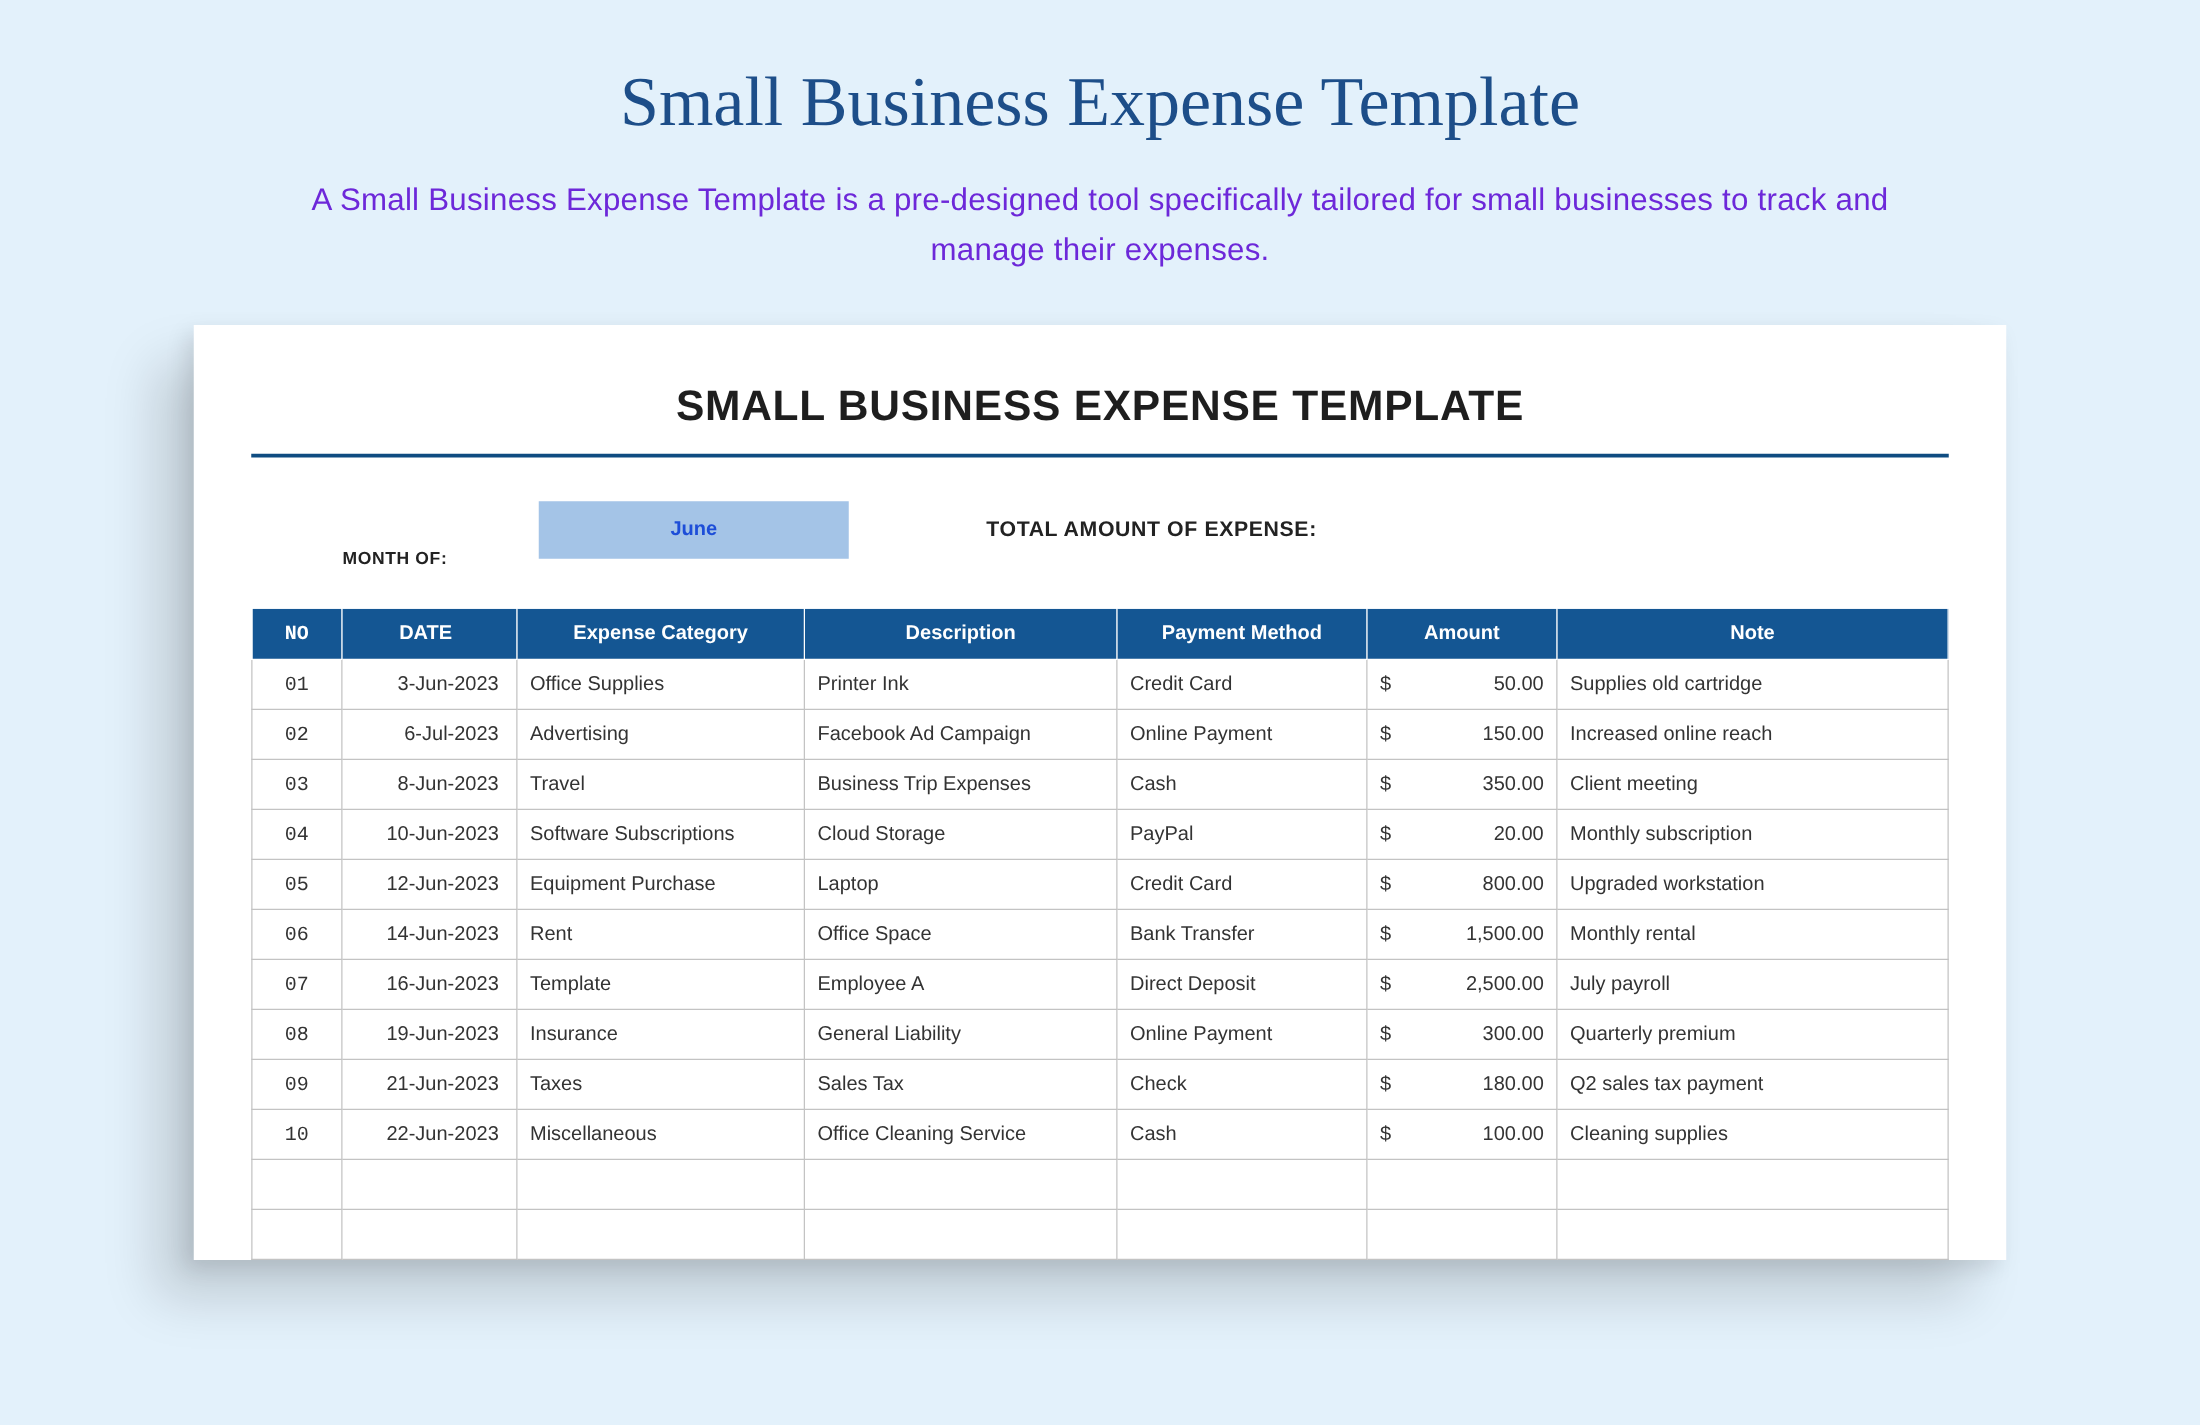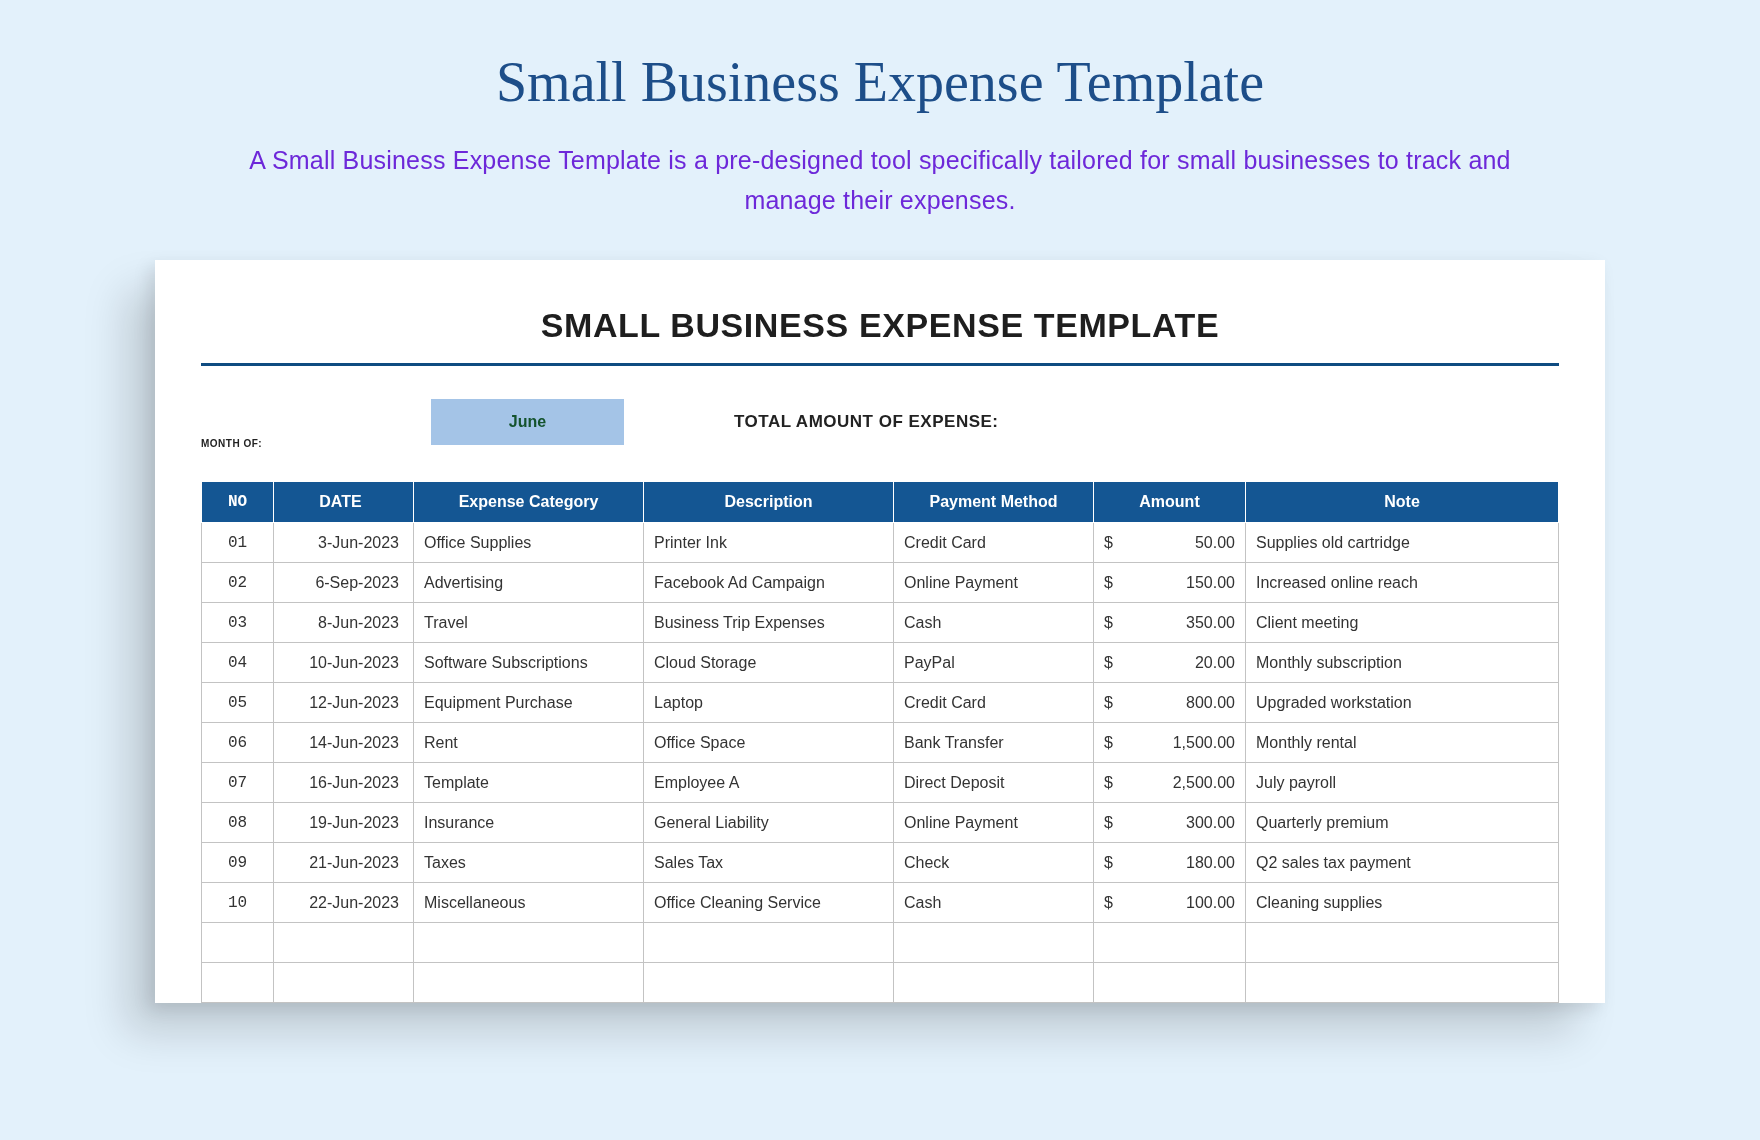--- a/index.html
+++ b/index.html
@@ -54,37 +54,38 @@
       border-top: 3px solid #0f4c81;
       margin-bottom: 28px;
     }
     .summary-row {
       display: flex;
       align-items: center;
       margin-bottom: 32px;
       gap: 0;
     }
     .month-label {
-      font-size: 10px;
+      font-size: 14px;
       font-weight: 700;
       color: #222;
       letter-spacing: 0.5px;
       width: 230px;
+      text-align: center;
       margin-top: 44px;
     }
     .month-box {
-      width: 193px;
+      width: 248px;
       height: 46px;
       background: #a4c4e7;
       display: flex;
       align-items: center;
       justify-content: center;
       font-weight: 700;
       font-size: 16px;
-      color: #14532d;
+      color: #1d4ed8;
     }
     .total-label {
       font-size: 17px;
       font-weight: 700;
       color: #222;
       letter-spacing: 0.5px;
       margin-left: 110px;
       margin-right: 60px;
     }
     .total-box {
@@ -174,21 +175,21 @@
           <td class="col-amt">
             <div class="amt-cell">
               <span class="amt-sym">$</span>
               <span class="amt-val">50.00</span>
             </div>
           </td>
           <td class="col-note">Supplies old cartridge</td>
         </tr>
         <tr>
           <td class="col-no">02</td>
-          <td class="col-date">6-Sep-2023</td>
+          <td class="col-date">6-Jul-2023</td>
           <td class="col-cat">Advertising</td>
           <td class="col-desc">Facebook Ad Campaign</td>
           <td class="col-pay">Online Payment</td>
           <td class="col-amt">
             <div class="amt-cell">
               <span class="amt-sym">$</span>
               <span class="amt-val">150.00</span>
             </div>
           </td>
           <td class="col-note">Increased online reach</td>

